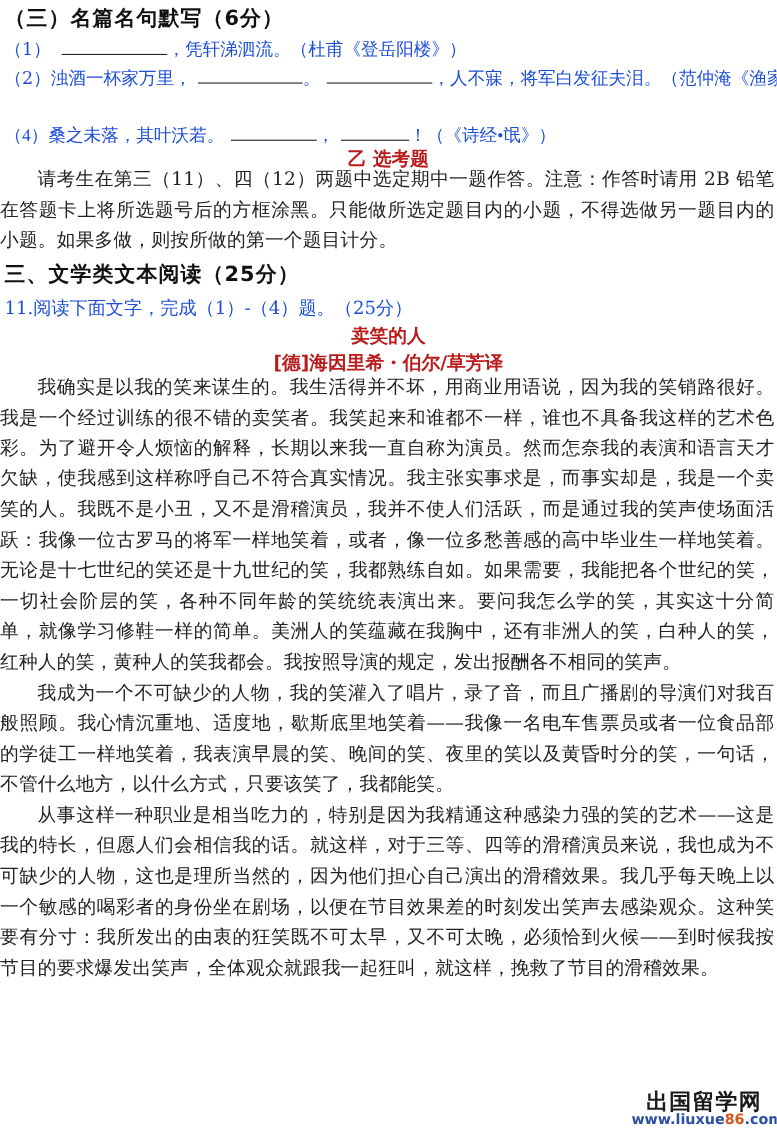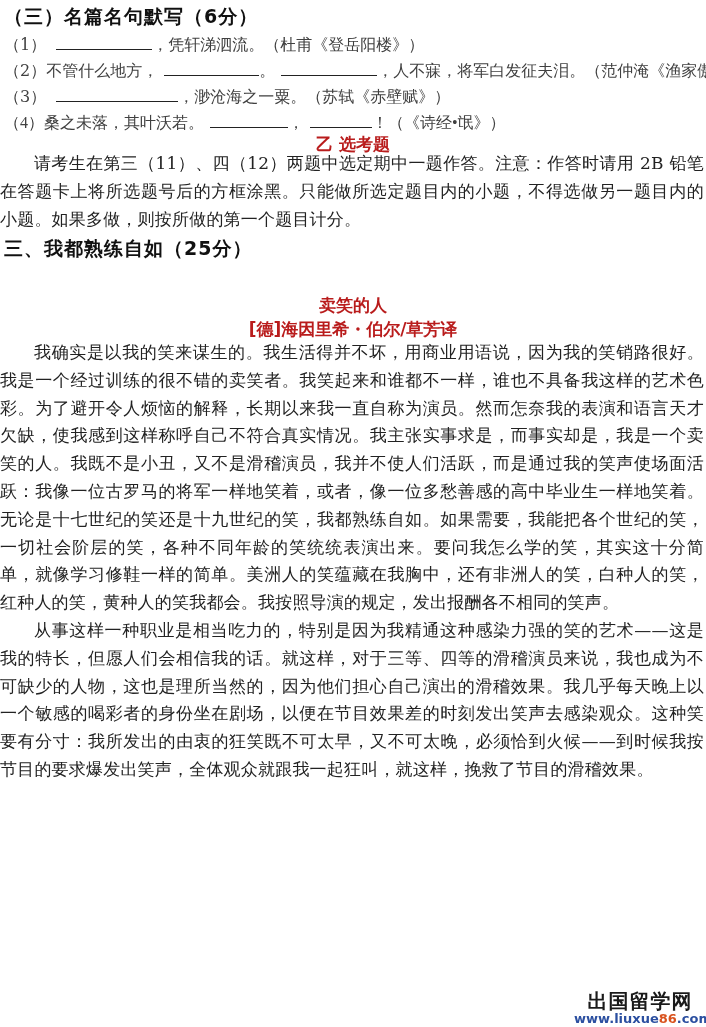--- a/index.html
+++ b/index.html
@@ -9,21 +9,21 @@
       color: #1a1a1a;
     }
     .page { position: absolute; left: 0; top: 0; width: 706px; height: 834px; }
     .sec-title {
       position: absolute; left: 4px; font-weight: bold; font-size: 19px;
       font-family: "DejaVu Sans", "Liberation Sans", sans-serif; letter-spacing: 1px;
       color: #111;
     }
     .line {
       position: absolute; left: 4px; width: 700px; font-size: 16px; line-height: 20px;
-      white-space: nowrap; color: #404040;
+      white-space: nowrap; color: #1d4ed8;
     }
     .blank {
       display: inline-block; border-bottom: 1px solid #222; height: 16px; vertical-align: baseline;
     }
     .center-title {
       position: absolute; left: 0; width: 706px; text-align: center; font-weight: bold;
       font-size: 17px; font-family: "DejaVu Sans", "Liberation Sans", sans-serif; color: #b91c1c;
     }
     .para {
       position: absolute; left: 0; width: 704px; font-size: 17px; line-height: 27.8px;
@@ -49,45 +49,44 @@
 
 <div class="page">
 
   <div class="sec-title" style="top:4px;">（三）名篇名句默写（6分）</div>
 
   <div class="line" style="top:33px;">
     <span>（1）</span><span class="blank" style="width:96px;margin-left:10px;"></span><span>，凭轩涕泗流。（杜甫《登岳阳楼》）</span>
   </div>
 
   <div class="line" style="top:59px;">
-    <span>（2）</span><span>不管什么地方，</span><span class="blank" style="width:95px;margin-left:6px;"></span><span>。</span><span class="blank" style="width:96px;margin-left:6px;"></span><span>，人不寐，将军白发征夫泪。（范仲淹《渔家傲》）</span>
+    <span>（2）</span><span>浊酒一杯家万里，</span><span class="blank" style="width:95px;margin-left:6px;"></span><span>。</span><span class="blank" style="width:96px;margin-left:6px;"></span><span>，人不寐，将军白发征夫泪。（范仲淹《渔家傲》）</span>
   </div>
 
-  <div class="line" style="top:85px;">
-    <span>（3）</span><span class="blank" style="width:122px;margin-left:10px;"></span><span>，渺沧海之一粟。（苏轼《赤壁赋》）</span>
-  </div>
 
   <div class="line" style="top:111px;font-family:Liberation Serif, serif;">
     <span>（4）</span><span>桑之未落，其叶沃若。</span><span class="blank" style="width:78px;margin-left:6px;"></span><span>，</span><span class="blank" style="width:62px;margin-left:6px;"></span><span>！（《诗经•氓》）</span>
   </div>
 
   <div class="center-title" style="top:133px;">乙 选考题</div>
 
   <div class="para" style="top:150px;">
     <p>请考生在第三（11）、四（12）两题中选定期中一题作答。注意：作答时请用 2B 铅笔在答题卡上将所选题号后的方框涂黑。只能做所选定题目内的小题，不得选做另一题目内的小题。如果多做，则按所做的第一个题目计分。</p>
   </div>
 
-  <div class="sec-title" style="top:236px;">三、我都熟练自如（25分）</div>
+  <div class="sec-title" style="top:236px;">三、文学类文本阅读（25分）</div>
 
+  <div class="line" style="top:270px;font-size:16.5px;">11.阅读下面文字，完成（1）-（4）题。（25分）</div>
 
   <div class="center-title" style="top:294px;">卖笑的人</div>
   <div class="center-title" style="top:318px;">[德]海因里希・伯尔/草芳译</div>
 
   <div class="para" style="top:339px;">
     <p>我确实是以我的笑来谋生的。我生活得并不坏，用商业用语说，因为我的笑销路很好。我是一个经过训练的很不错的卖笑者。我笑起来和谁都不一样，谁也不具备我这样的艺术色彩。为了避开令人烦恼的解释，长期以来我一直自称为演员。然而怎奈我的表演和语言天才欠缺，使我感到这样称呼自己不符合真实情况。我主张实事求是，而事实却是，我是一个卖笑的人。我既不是小丑，又不是滑稽演员，我并不使人们活跃，而是通过我的笑声使场面活跃：我像一位古罗马的将军一样地笑着，或者，像一位多愁善感的高中毕业生一样地笑着。无论是十七世纪的笑还是十九世纪的笑，我都熟练自如。如果需要，我能把各个世纪的笑，一切社会阶层的笑，各种不同年龄的笑统统表演出来。要问我怎么学的笑，其实这十分简单，就像学习修鞋一样的简单。美洲人的笑蕴藏在我胸中，还有非洲人的笑，白种人的笑，红种人的笑，黄种人的笑我都会。我按照导演的规定，发出报酬各不相同的笑声。</p>
+    <p>我成为一个不可缺少的人物，我的笑灌入了唱片，录了音，而且广播剧的导演们对我百般照顾。我心情沉重地、适度地，歇斯底里地笑着——我像一名电车售票员或者一位食品部的学徒工一样地笑着，我表演早晨的笑、晚间的笑、夜里的笑以及黄昏时分的笑，一句话，不管什么地方，以什么方式，只要该笑了，我都能笑。</p>
     <p>从事这样一种职业是相当吃力的，特别是因为我精通这种感染力强的笑的艺术——这是我的特长，但愿人们会相信我的话。就这样，对于三等、四等的滑稽演员来说，我也成为不可缺少的人物，这也是理所当然的，因为他们担心自己演出的滑稽效果。我几乎每天晚上以一个敏感的喝彩者的身份坐在剧场，以便在节目效果差的时刻发出笑声去感染观众。这种笑要有分寸：我所发出的由衷的狂笑既不可太早，又不可太晚，必须恰到火候——到时候我按节目的要求爆发出笑声，全体观众就跟我一起狂叫，就这样，挽救了节目的滑稽效果。</p>
 
   </div>
 
   <div class="watermark">
     <div class="wm-cn">出国留学网</div>
     <div class="wm-url"><span>www.liuxue</span><span class="num">86</span><span>.com</span></div>
   </div>
 
 </div>

